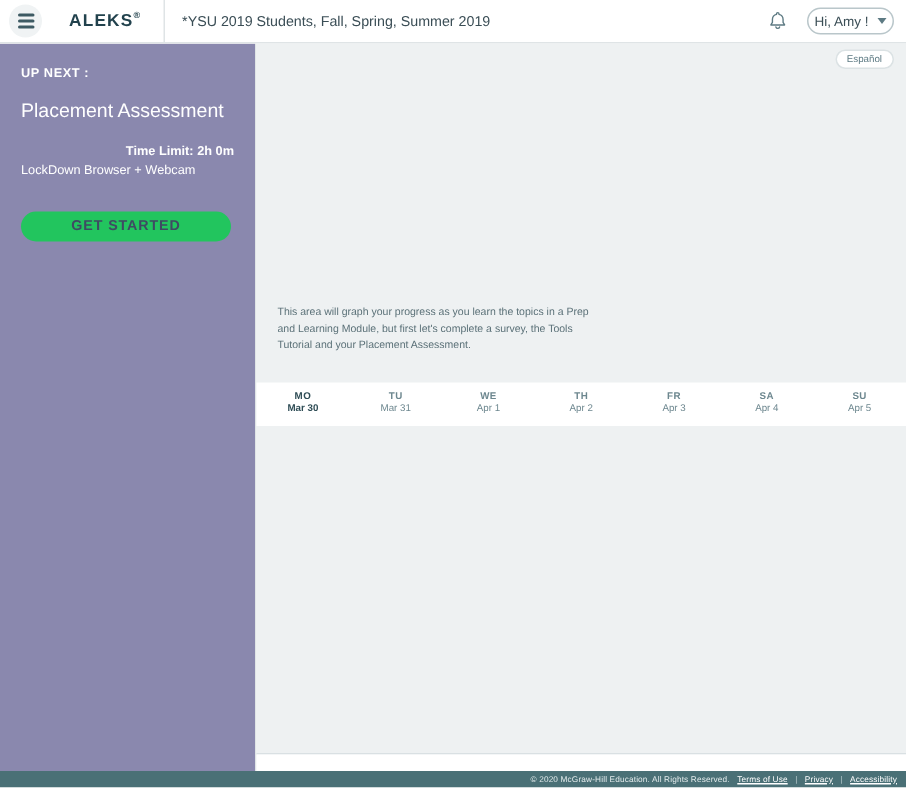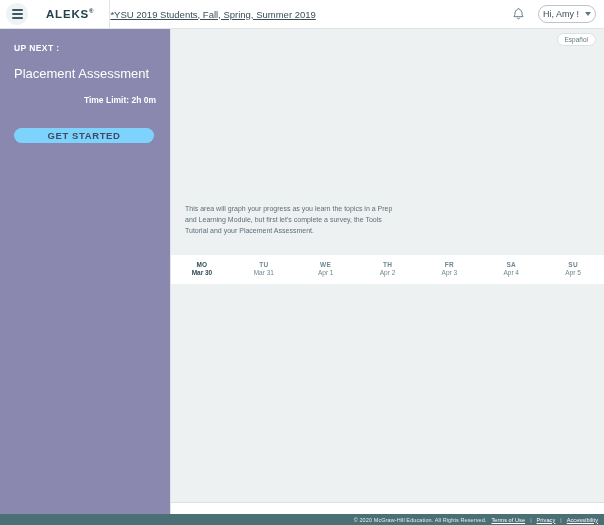--- a/index.html
+++ b/index.html
@@ -75,27 +75,27 @@
 
   .header-divider {
     width: 1px;
     align-self: stretch;
     background: #dfe4e6;
     margin: 0 0 0 16px;
     flex: 0 0 auto;
   }
 
   .course-name {
+    margin-left: 11px;
     font-size: 9.5px;
     color: #3b4e56;
     white-space: nowrap;
     overflow: hidden;
     text-overflow: ellipsis;
     flex: 1 1 auto;
-    text-decoration: underline;
   }
 
   .topbar-right {
     display: flex;
     align-items: center;
     gap: 11px;
     flex: 0 0 auto;
   }
 
   .bell-icon {
@@ -188,23 +188,23 @@
     font-weight: bold;
     line-height: 1;
     font-family: "Liberation Serif", serif;
     cursor: pointer;
     flex: 0 0 auto;
   }
 
   .get-started {
     display: block;
     width: 140px;
-    height: 15px;
+    height: 20px;
     margin-top: 21px;
-    background: #7dd3fc;
+    background: #22c55e;
     border: none;
     border-radius: 14px;
     color: #3f4a63;
     font-size: 9.5px;
     font-weight: bold;
     letter-spacing: 0.6px;
     font-family: "Liberation Sans", sans-serif;
     cursor: pointer;
   }
 
@@ -365,20 +365,23 @@
     <div class="sidebar">
       <div class="up-next">UP NEXT :</div>
 
       <div class="assignment-title">Placement Assessment</div>
 
       <div class="meta-line meta-strong">
         <span>Time Limit: 2h 0m</span>
       </div>
 
 
+      <div class="meta-line">
+        <span>LockDown Browser + Webcam</span>
+      </div>
 
       <button class="get-started">GET STARTED</button>
     </div>
 
     <div class="content">
 
       <div class="esp-row">
         <span class="esp-pill">Español</span>
       </div>
 

